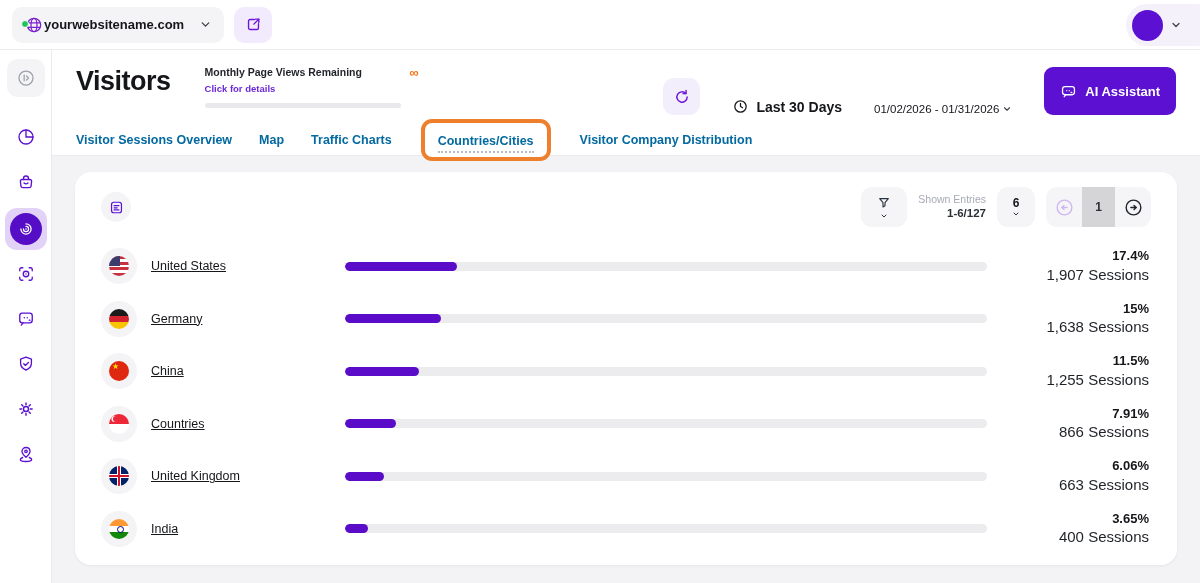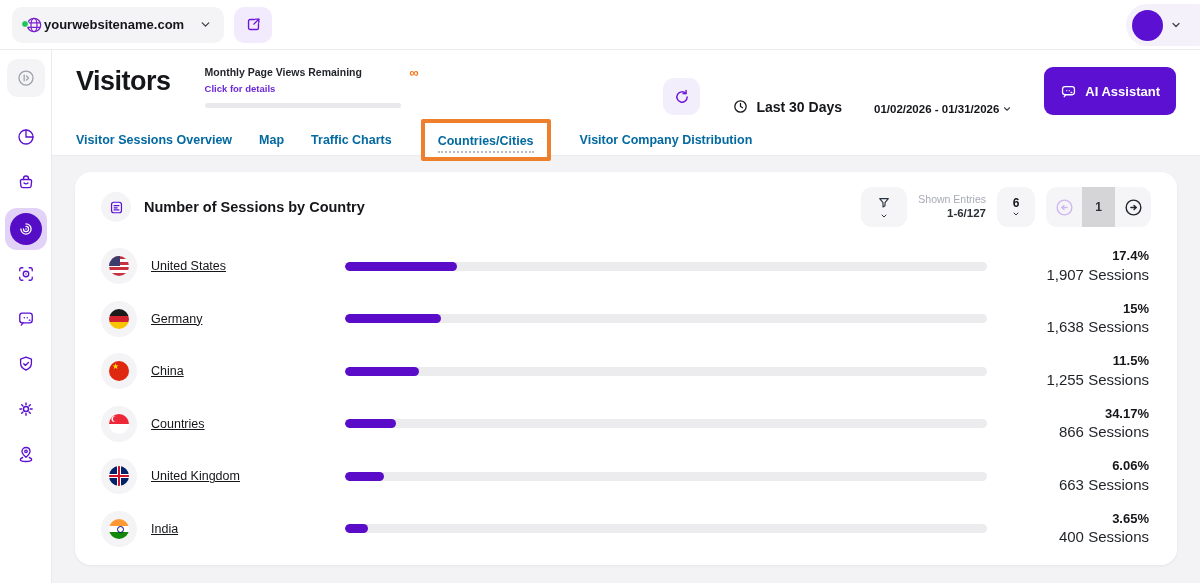--- a/index.html
+++ b/index.html
@@ -45,29 +45,29 @@
   .quota-top{display:flex;justify-content:space-between;align-items:flex-start;}
   .q-label{font-size:10.5px;font-weight:700;color:#1f2228;}
   .q-link{font-size:9.5px;font-weight:700;color:#6d28d9;cursor:pointer;display:inline-block;margin-top:1px;}
   .q-inf{color:#f97316;font-weight:700;font-size:13px;line-height:13px;}
   .q-bar{margin-top:7px;height:5px;border-radius:3px;background:#e9e9ec;width:196px;}
   .hdr-right{margin-left:auto;display:flex;align-items:flex-end;gap:32px;padding-top:3px;padding-left:10px;}
   .refresh-btn{width:37px;height:37px;border:none;border-radius:11px;background:#f3eefb;
     display:flex;align-items:center;justify-content:center;cursor:pointer;}
   .period{display:flex;align-items:center;gap:7px;cursor:pointer;}
   .period-label{font-size:14px;font-weight:700;}
-  .daterange{display:flex;align-items:center;gap:3px;font-size:11.5px;font-weight:700;color:#15161a;cursor:pointer;}
+  .daterange{display:flex;align-items:center;gap:3px;font-size:11.5px;font-weight:400;color:#15161a;cursor:pointer;}
   .ai-btn{display:flex;align-items:center;gap:8px;background:#5c10d2;color:#fff;border:none;
     border-radius:9px;height:48px;padding:0 16px;font-size:13px;font-weight:700;cursor:pointer;
     font-family:"Liberation Sans",sans-serif;}
 
   
   .tabs{display:flex;align-items:center;gap:27px;padding:12px 24px 0;}
   .tab{font-size:12.5px;font-weight:700;color:#0369a1;cursor:pointer;white-space:nowrap;}
-  .tab-hl{border:4px solid #ee7f2d;border-radius:2px;background:#fff;padding:8px 13px;margin:-8px 2px;}
+  .tab-hl{border:4px solid #ee7f2d;border-radius:11px;background:#fff;padding:8px 13px;margin:-8px 2px;}
   .tab-hl .tab{border-bottom:2px dotted #b6bac1;padding-bottom:3px;}
 
   
   .card{position:absolute;left:75px;right:23px;top:172px;height:393px;background:#fff;
     border-radius:16px;box-shadow:0 1px 3px rgba(16,24,40,.06);padding:0 26px;}
   .card-head{display:flex;align-items:center;height:66px;padding-top:4px;}
   .card-icon{width:30px;height:30px;border-radius:50%;background:#f4f3f6;
     display:flex;align-items:center;justify-content:center;margin-right:13px;}
   .card-title{font-size:14.5px;font-weight:700;color:#15161a;}
   .head-right{margin-left:auto;display:flex;align-items:center;gap:11px;}
@@ -307,21 +307,20 @@
 </div>
 
 <div class="card">
   <div class="card-head">
     <span class="card-icon">
       <svg width="17" height="17" viewBox="0 0 24 24" fill="none" stroke="#5c10d2" stroke-width="1.7" stroke-linecap="round" stroke-linejoin="round">
         <rect x="5" y="4.6" width="14" height="14.8" rx="3.2"></rect>
         <path d="M8.6 9.4h6.8M8.6 12.4h4.4M8.6 15.4h6.8"></path>
         </svg>
     </span>
-    <span class="card-title">Number of Sessions by Country</span>
     <div class="head-right">
       <button class="funnel-btn">
         <span>
           <svg width="16" height="16" viewBox="0 0 24 24" fill="none" stroke="#2b3440" stroke-width="1.7" stroke-linecap="round" stroke-linejoin="round">
             <path d="M5.5 5.5h13l-5 5.8v5l-3 1.7v-6.7z"></path>
             </svg>
         </span>
         <span>
           <svg width="8" height="8" viewBox="0 0 24 24" fill="none" stroke="#2b3440" stroke-width="3" stroke-linecap="round" stroke-linejoin="round">
               <path d="M6 9l6 6 6-6"></path>
@@ -408,21 +407,21 @@
 
   <div class="row">
     <span class="flag-wrap">
           <span class="flag flag-sg"></span>
         </span>
     <span class="country">Countries</span>
     <div class="bar">
       <div class="fill" style="width: 7.91%;"></div>
     </div>
     <div class="vals">
-      <div class="pct">34.17%</div>
+      <div class="pct">7.91%</div>
       <div class="sess">866 Sessions</div>
     </div>
   </div>
 
   <div class="row">
     <span class="flag-wrap">
           <span class="flag flag-gb"></span>
         </span>
     <span class="country">United Kingdom</span>
     <div class="bar">

